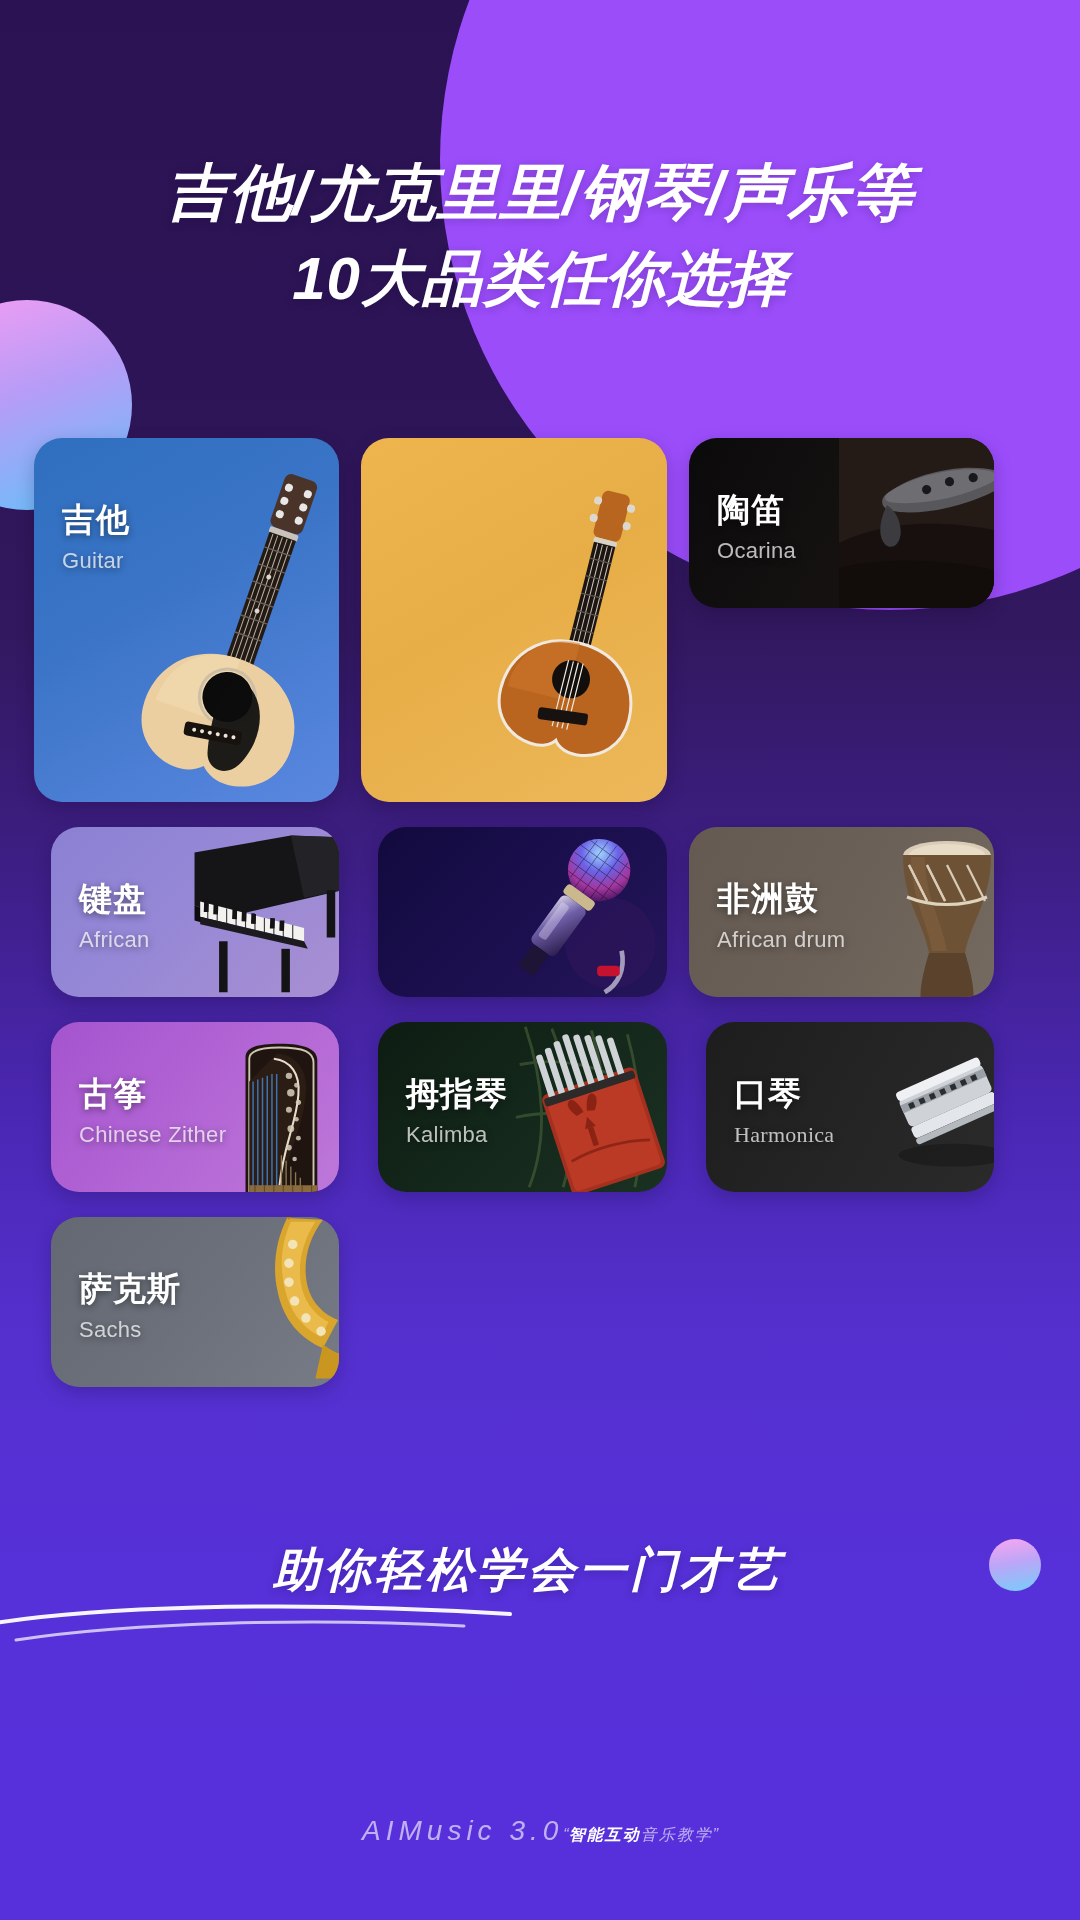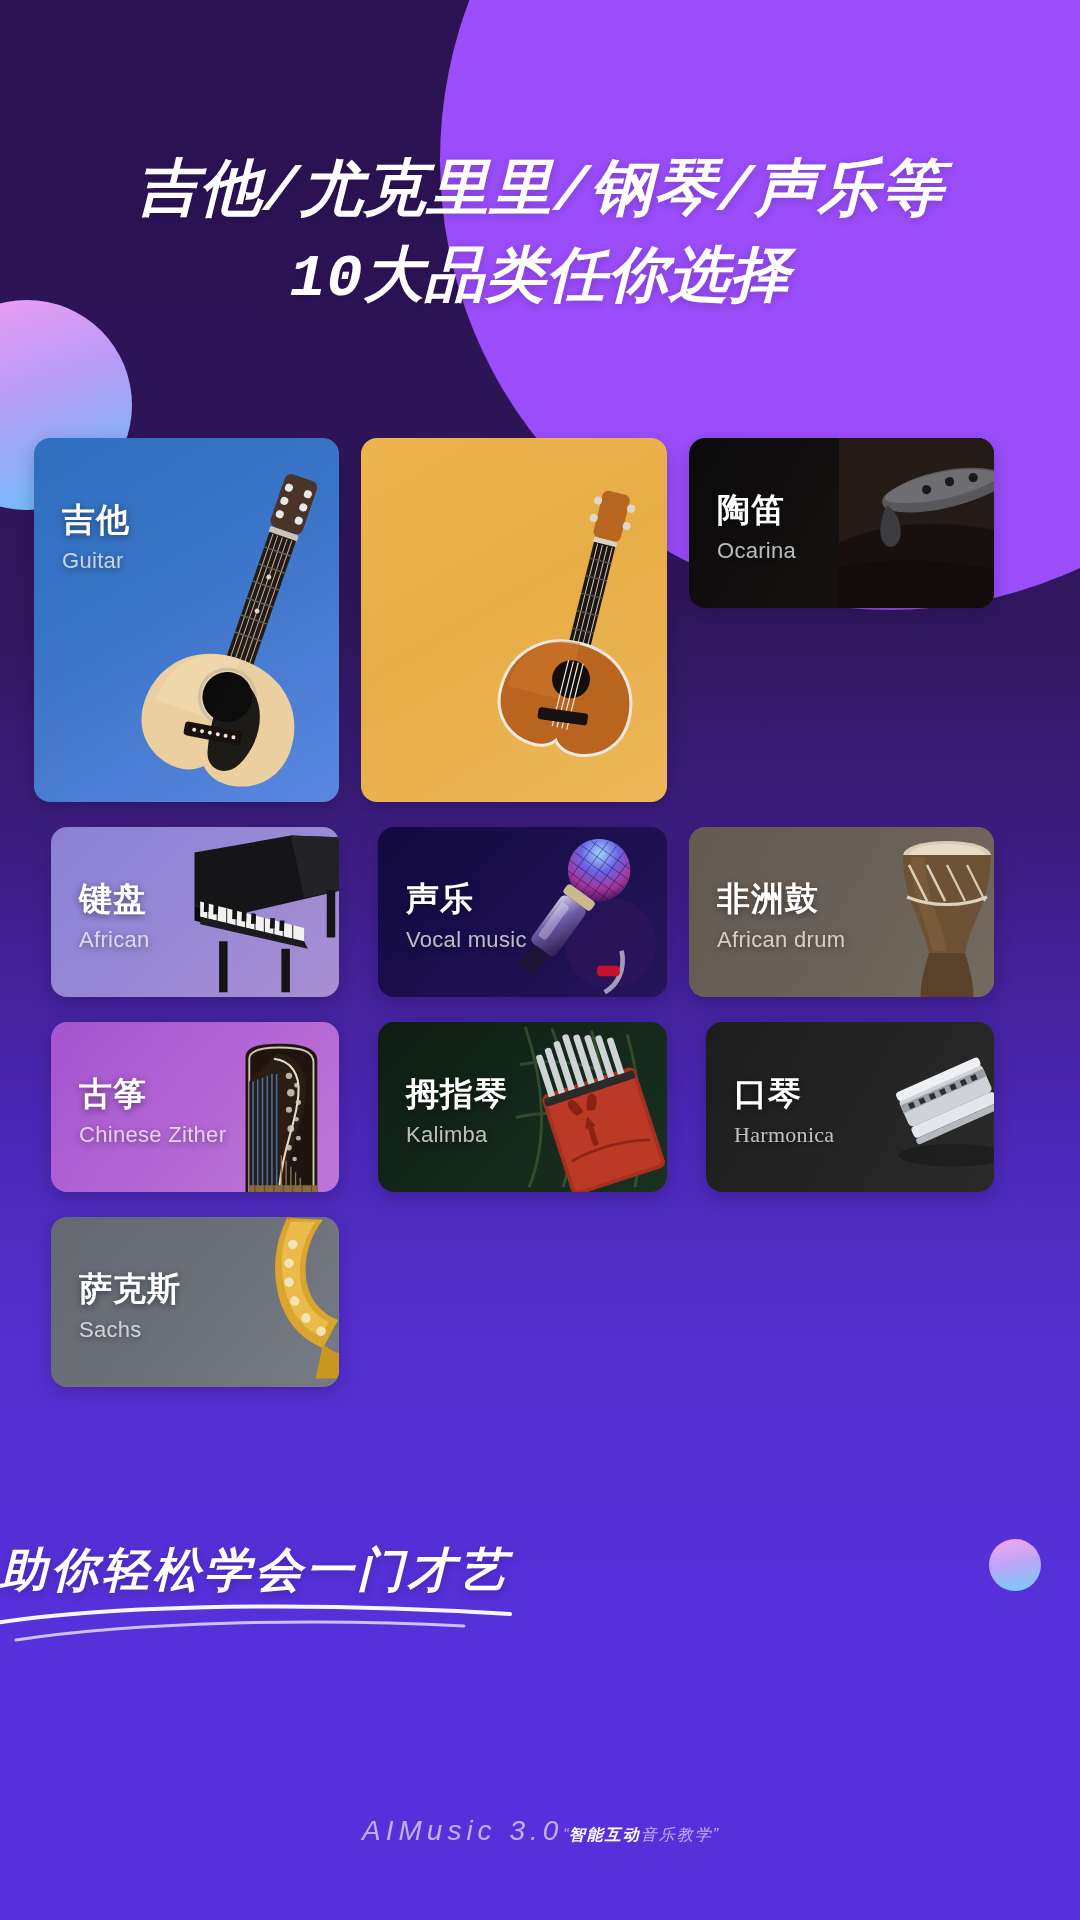--- a/index.html
+++ b/index.html
@@ -48,21 +48,20 @@
     background:linear-gradient(170deg,#f9a7f0 0%,#bda5f7 45%,#76cdfb 100%);
   }
 
   
   .headline {
     position:absolute;
     left:0; top:150px;
     width:1080px;
     text-align:center;
     z-index:5;
-    font-family:Liberation Mono, monospace;
   }
   .headline .l1,
   .headline .l2 {
     display:block;
     color:#ffffff;
     font-weight:bold;
     font-size:62px;
     letter-spacing:1px;
     line-height:86px;
     font-style:italic;
@@ -76,21 +75,21 @@
     left:34px; top:438px;
     width:1140px;
     display:grid;
     grid-template-columns:305px 306px 305px;
     grid-auto-rows:auto;
     gap:25px 22px;
     z-index:4;
   }
   .card {
     position:relative;
-    border-radius:16px;
+    border-radius:28px;
     overflow:hidden;
     box-shadow:0 6px 18px rgba(15,0,40,.22);
   }
   .card .label {
     position:absolute;
     left:28px;
     z-index:3;
   }
   .card .cn {
     display:block;
@@ -133,21 +132,21 @@
 
   
   .art { position:absolute; inset:0; z-index:2; pointer-events:none; }
   .art svg { width:100%; height:100%; display:block; }
 
   
   .tagline-wrap {
     position:absolute;
     left:0; top:1540px;
     width:1056px;
-    text-align:left;
+    text-align:center;
     z-index:5;
   }
   .tagline {
     display:inline-block;
     position:relative;
     color:#ffffff;
     font-weight:bold;
     font-size:47px;
     letter-spacing:4px;
     line-height:60px;
@@ -403,24 +402,20 @@
             </g>
             <rect x="202" y="66" width="36" height="12" rx="4" fill="#c9b98d"></rect>
             <rect x="204" y="78" width="32" height="62" rx="6" fill="url(#micBody)"></rect>
             <rect x="208" y="86" width="10" height="44" rx="3" fill="#efe9ff" opacity=".35"></rect>
             <rect x="210" y="140" width="20" height="28" rx="4" fill="#1d1436"></rect>
           </g>
           <path d="M258 126 C 262 146 254 162 240 170" stroke="#b9b3cc" stroke-width="5" fill="none" opacity=".85"></path>
           <rect x="232" y="142" width="24" height="11" rx="4" fill="#c6112f"></rect>
         </svg>
       </div>
-      <div class="label">
-        <span class="cn">声乐</span>
-        <span class="en">Vocal music</span>
-      </div>
     </div>
 
     <div class="card short s-drum">
       <div class="art">
         <svg viewBox="0 0 305 170" preserveAspectRatio="xMidYMid meet">
           <g transform="translate(212,12)">
             <ellipse cx="46" cy="16" rx="44" ry="14" fill="#d9cdb8"></ellipse>
             <ellipse cx="46" cy="16" rx="38" ry="11" fill="#e8dcc6"></ellipse>
             <path d="M2 16 C 2 62 22 82 28 114 L 64 114 C 70 82 90 62 90 16 Z" fill="#6e5236"></path>
             <path d="M10 18 C 10 60 26 80 31 112 L 46 112 C 40 78 24 58 24 18 Z" fill="#81603f" opacity=".6"></path>

